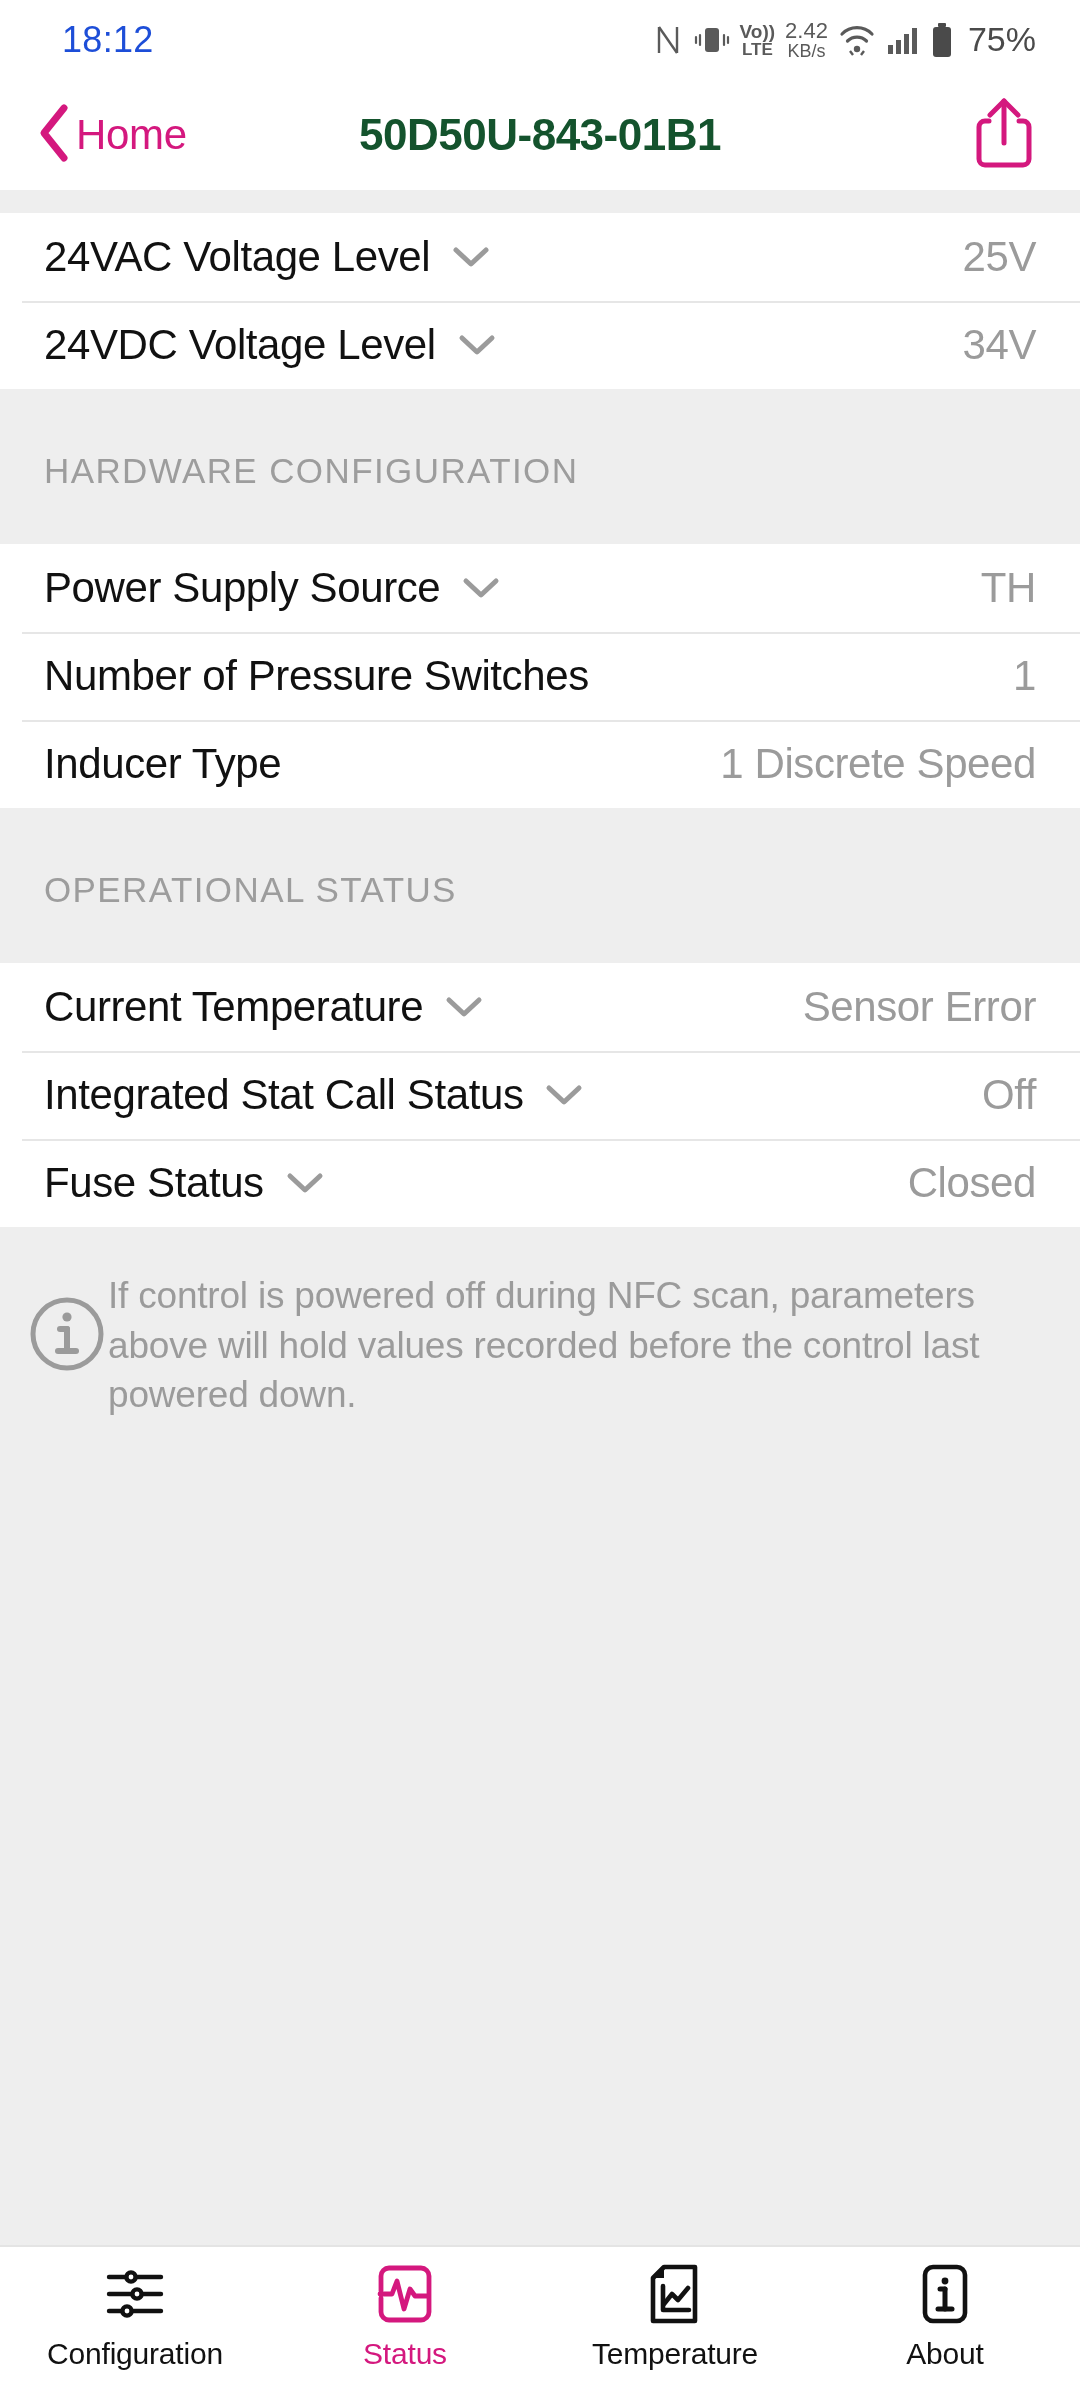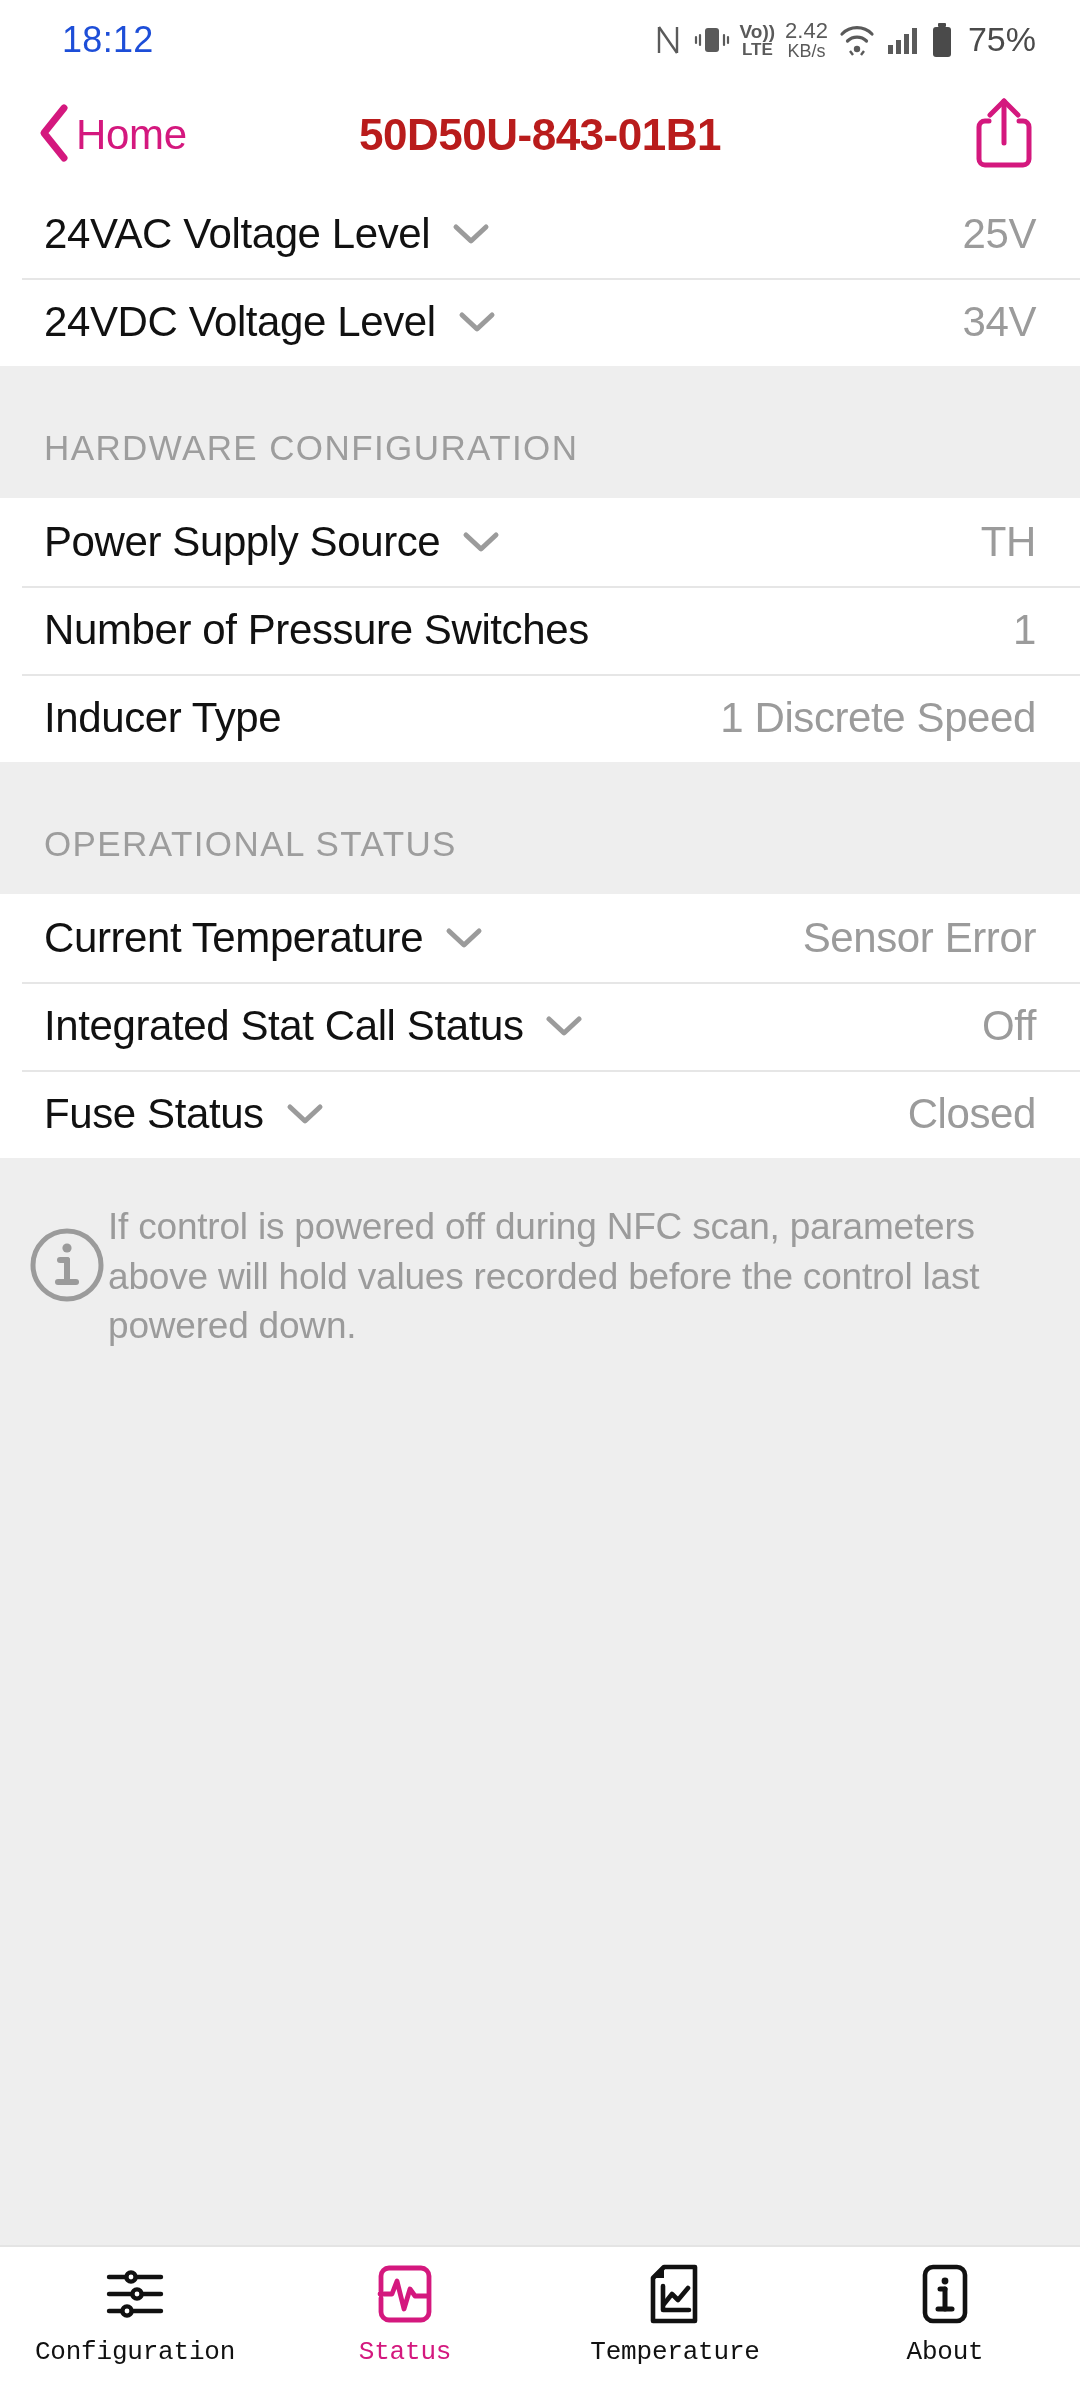--- a/index.html
+++ b/index.html
@@ -21,45 +21,45 @@
   .sb-net .l2 { font-size:17px; font-weight:bold; }
   .sb-speed { display:flex; flex-direction:column; align-items:center; line-height:1.05; color:#5a5a5a; }
   .sb-speed .v { font-size:22px; }
   .sb-speed .u { font-size:18px; }
   .sb-pct { font-size:34px; color:#4a4a4a; margin-left:4px; }
 
   
   .header { height:110px; flex:0 0 110px; display:flex; align-items:center; position:relative; padding:0 36px 0 34px; background:#ffffff; }
   .back { display:flex; align-items:center; gap:2px; color:#D4187E; cursor:pointer; }
   .back-label { font-size:42px; color:#D4187E; letter-spacing:-.3px; }
-  .title { position:absolute; left:0; right:0; text-align:center; font-size:44px; font-weight:bold; color:#b91c1c; letter-spacing:-.5px; pointer-events:none; }
+  .title { position:absolute; left:0; right:0; text-align:center; font-size:44px; font-weight:bold; color:#14532d; letter-spacing:-.5px; pointer-events:none; }
   .share { margin-left:auto; display:flex; align-items:center; justify-content:center; width:80px; height:90px; cursor:pointer; z-index:2; }
 
   
   .scroll { flex:1 1 auto; background:#eeeeee; display:flex; flex-direction:column; overflow:hidden; }
   .section-head { background:#eeeeee; padding:62px 44px 30px 44px; }
   .section-head .txt { font-size:35px; color:#9d9d9d; letter-spacing:1.4px; }
-  .rows { background:#f0abfc; }
+  .rows { background:#f0abfc;margin-top:23px; }
   .row { height:88px; display:flex; align-items:center; padding:0 44px; background:#ffffff; position:relative; }
   .row + .row::before { content:""; position:absolute; left:22px; right:0; top:0; height:2px; background:#e6e6e6; }
   .row-label { font-size:42px; color:#111111; letter-spacing:-.4px; white-space:nowrap; }
   .chev { margin-left:22px; display:flex; align-items:center; }
   .row-value { margin-left:auto; font-size:42px; color:#9b9b9b; letter-spacing:-.4px; white-space:nowrap; }
 
   
   .note { background:#eeeeee; display:flex; align-items:flex-start; padding:44px 44px 40px 26px; }
   .note-icon { flex:0 0 auto; margin-top:22px; }
   .note-text { font-size:37px; line-height:1.34; color:#9b9b9b; letter-spacing:-.2px; }
   .filler { flex:1 1 auto; background:#eeeeee; }
 
   
   .tabbar { flex:0 0 155px; height:155px; background:#ffffff; display:flex; align-items:flex-start; border-top:2px solid #e4e4e4; }
   .tab { flex:1 1 25%; display:flex; flex-direction:column; align-items:center; justify-content:flex-start; padding-top:16px; gap:12px; cursor:pointer; }
   .tab-ico { height:62px; display:flex; align-items:center; justify-content:center; }
-  .tab-label { font-size:26px; color:#111111; letter-spacing:-.2px;font-family:Liberation Mono, monospace; }
+  .tab-label { font-size:30px; color:#111111; letter-spacing:-.2px; }
   .tab.active .tab-label { color:#D4187E; }
 </style>
 </head>
 <body>
 
 <div class="phone">
 
   <div class="statusbar">
     <div class="sb-time">18:12</div>
     <div class="sb-right">

